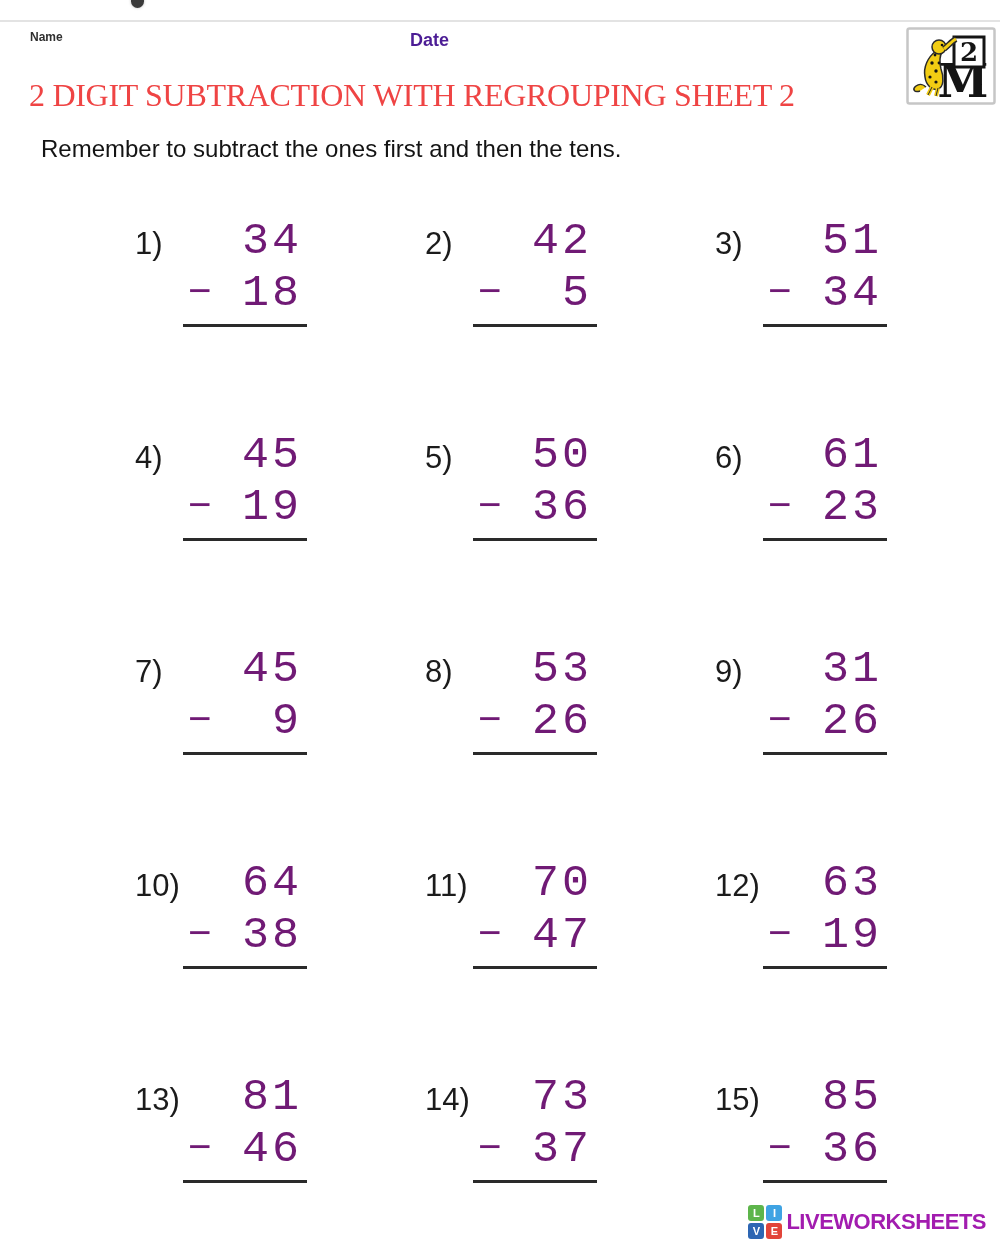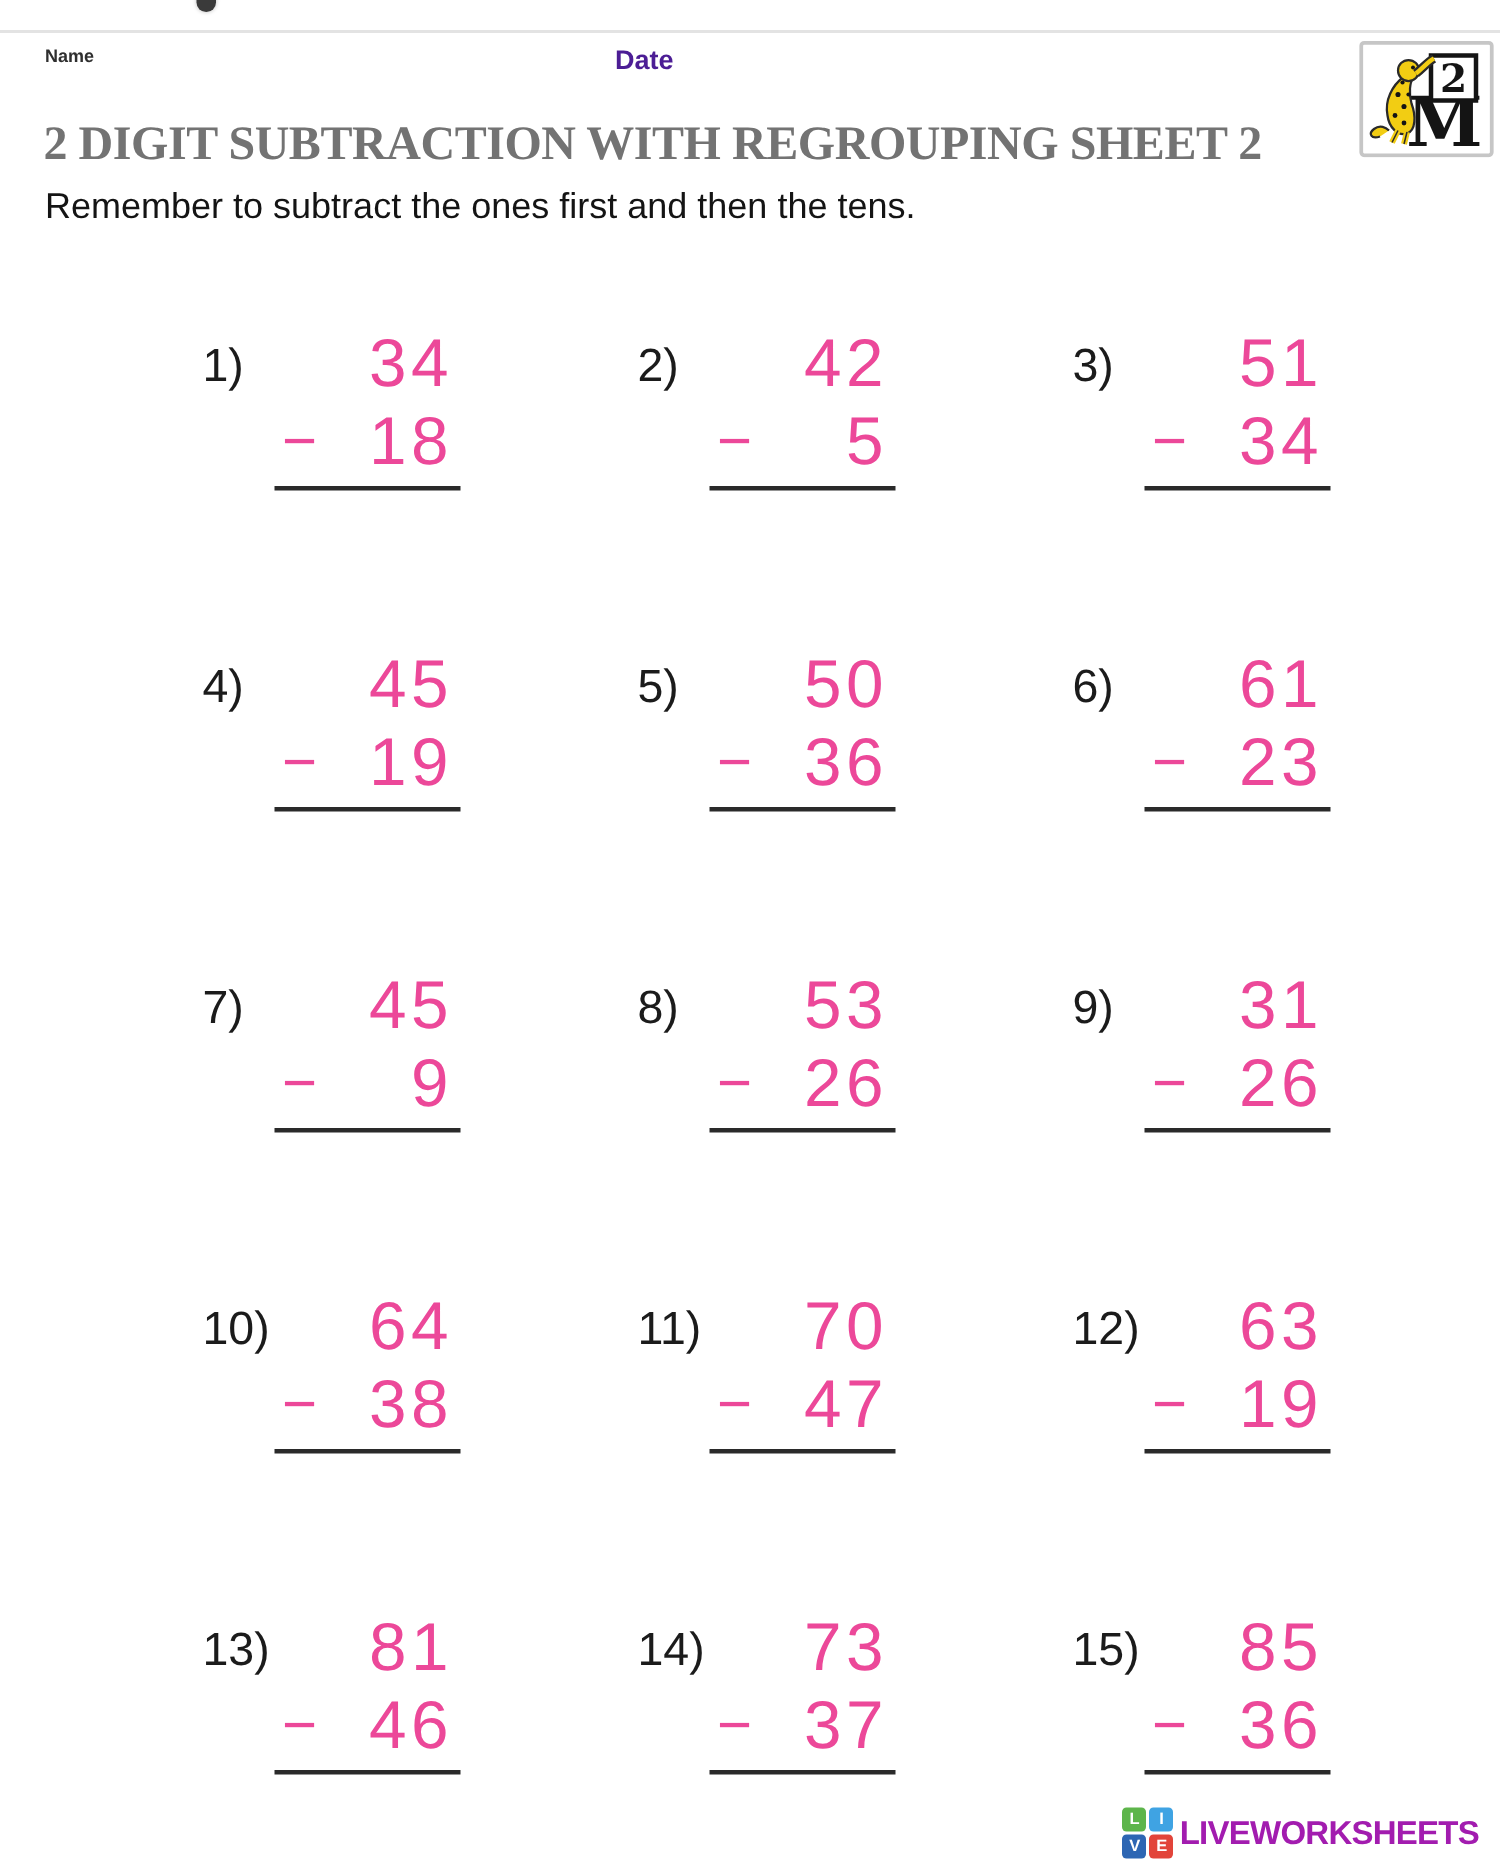--- a/index.html
+++ b/index.html
@@ -15,42 +15,42 @@
   }
   .top-divider{position:absolute;left:0;top:20px;width:1000px;height:2px;background:#e3e3e3;}
 
   
   .name-label{position:absolute;left:30px;top:30px;font-size:12px;font-weight:600;color:#2f2f2f;}
   .date-label{position:absolute;left:410px;top:30px;font-size:18px;font-weight:600;color:#4c1d95;}
   .logo-box{position:absolute;left:906px;top:27px;width:90px;height:78px;}
 
   .title{
     position:absolute;left:29px;top:77px;margin:0;
-    font-family:"Liberation Serif",serif;font-weight:700;font-size:32px;
-    letter-spacing:-0.3px;color:#737373;white-space:nowrap;
+    font-family:"Liberation Serif",serif;font-weight:400;font-size:32px;
+    letter-spacing:-0.3px;color:#ef4444;white-space:nowrap;
   }
   .subtitle{
-    position:absolute;left:29px;top:123px;margin:1px;
+    position:absolute;left:29px;top:123px;margin:12px;
     font-size:24px;color:#141414;white-space:nowrap;
   }
 
   
   .problems{
     position:absolute;left:135px;top:204px;
     display:grid;grid-template-columns:repeat(3,172px);column-gap:118px;
     grid-auto-rows:214px;
   }
   .problem{position:relative;}
   .plabel{
     position:absolute;left:0;top:24px;
     font-size:31px;color:#1b1b1b;line-height:1;
   }
   .pbody{
     position:absolute;right:0;top:14px;width:124px;
-    font-family:Liberation Sans, sans-serif;color:#ec4899;
+    font-family:Liberation Mono, monospace;color:#701a75;
   }
   .top-num{
     text-align:right;font-size:45px;line-height:48px;
     letter-spacing:3px;padding-right:8px;margin-right:-3px;
   }
   .bot-row{
     display:flex;justify-content:space-between;align-items:center;
     font-size:45px;line-height:48px;margin-top:4px;padding-left:5px;
   }
   .minus{font-size:40px;line-height:1;}

